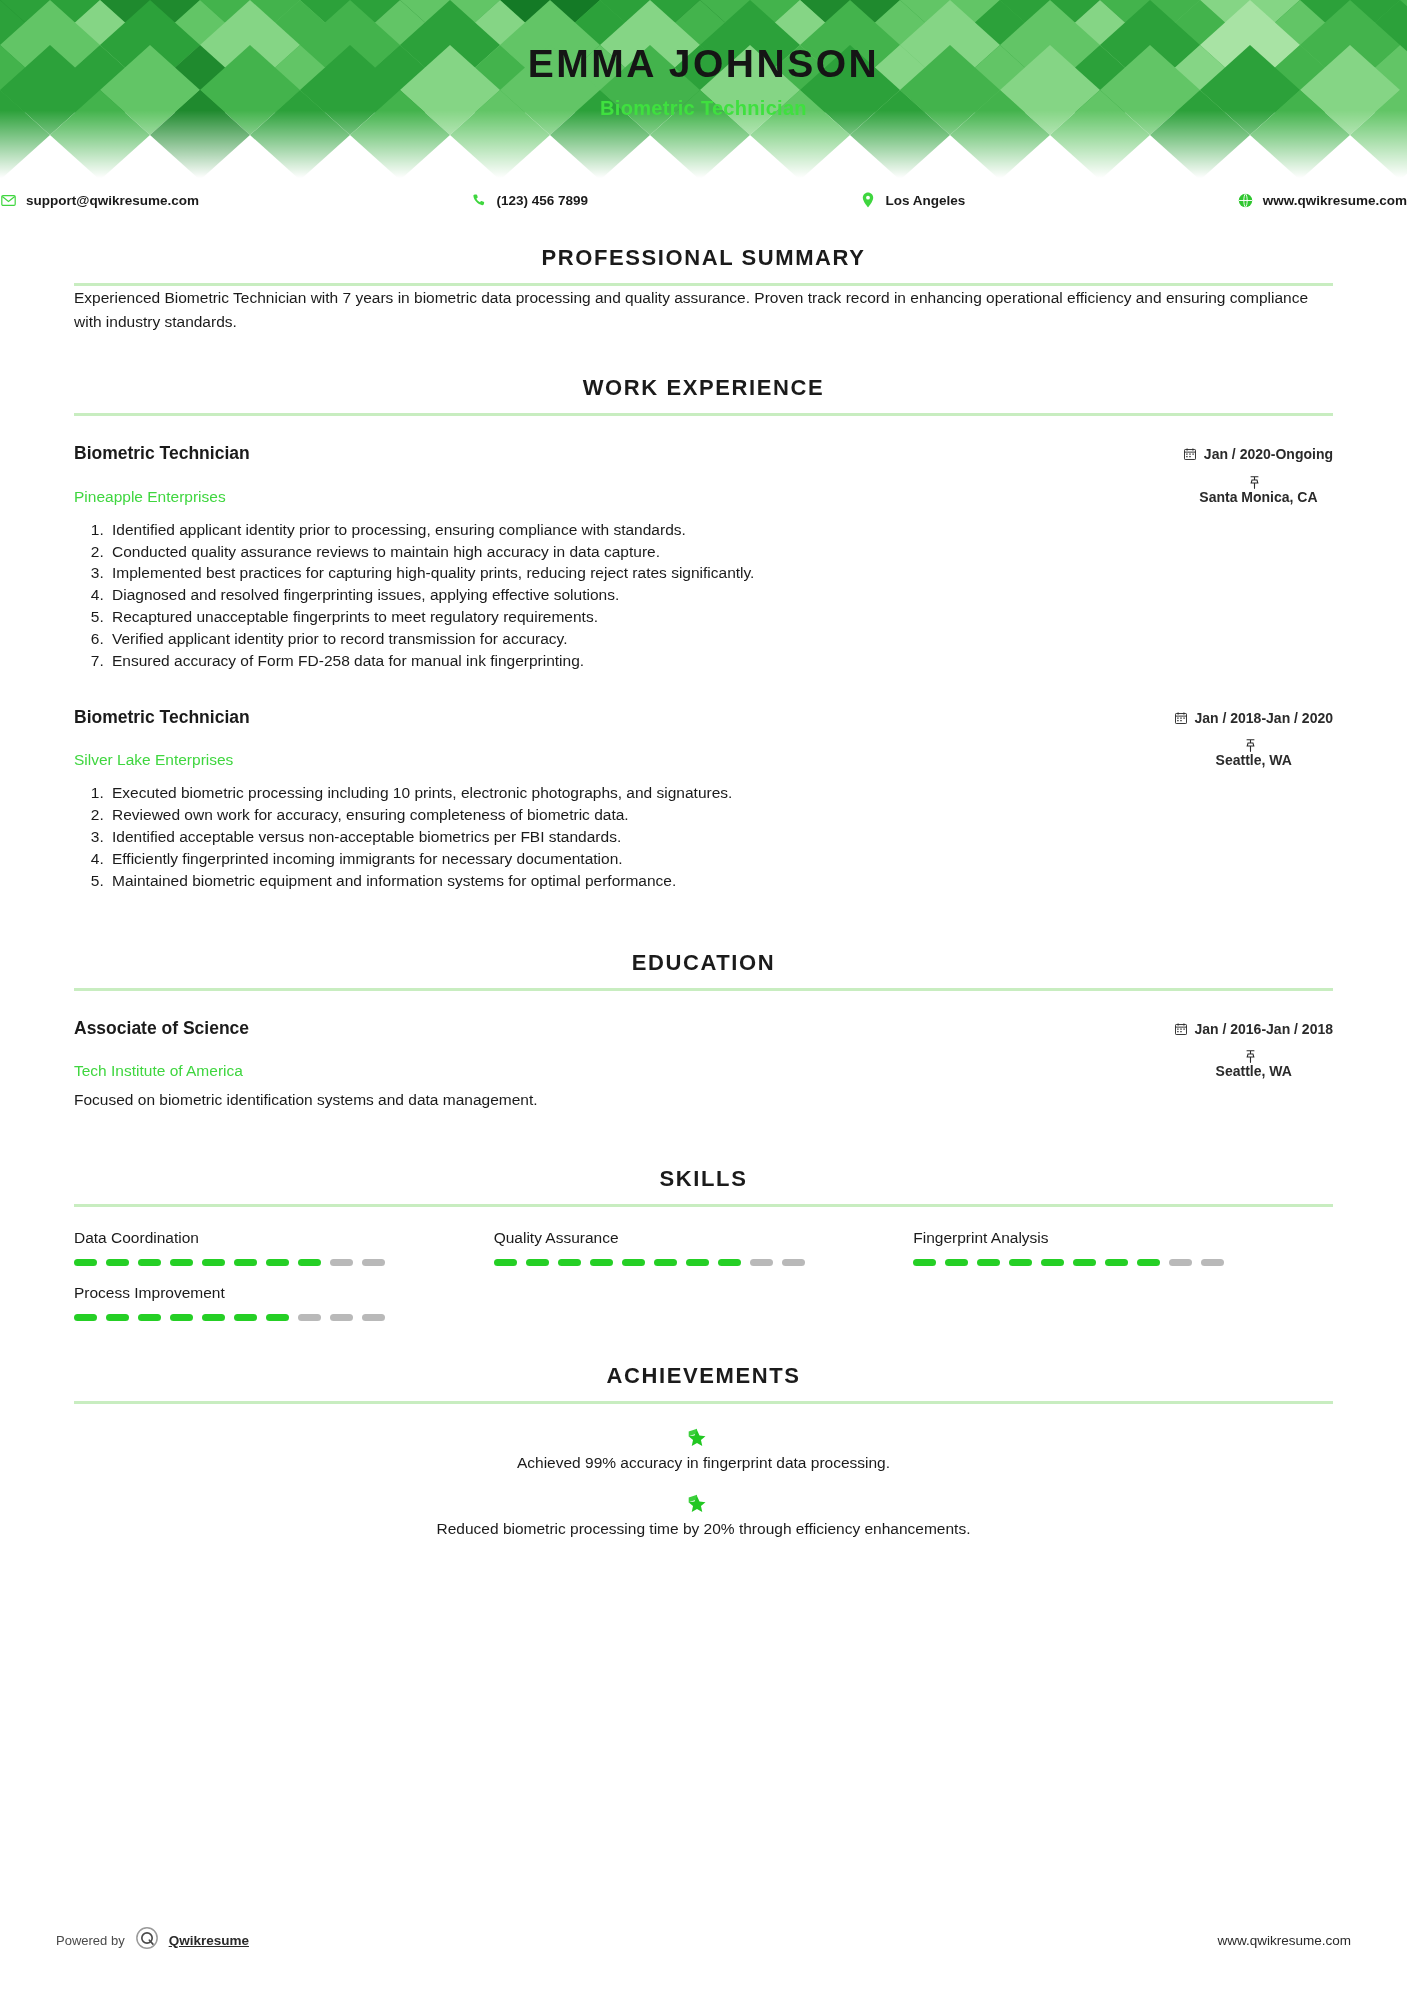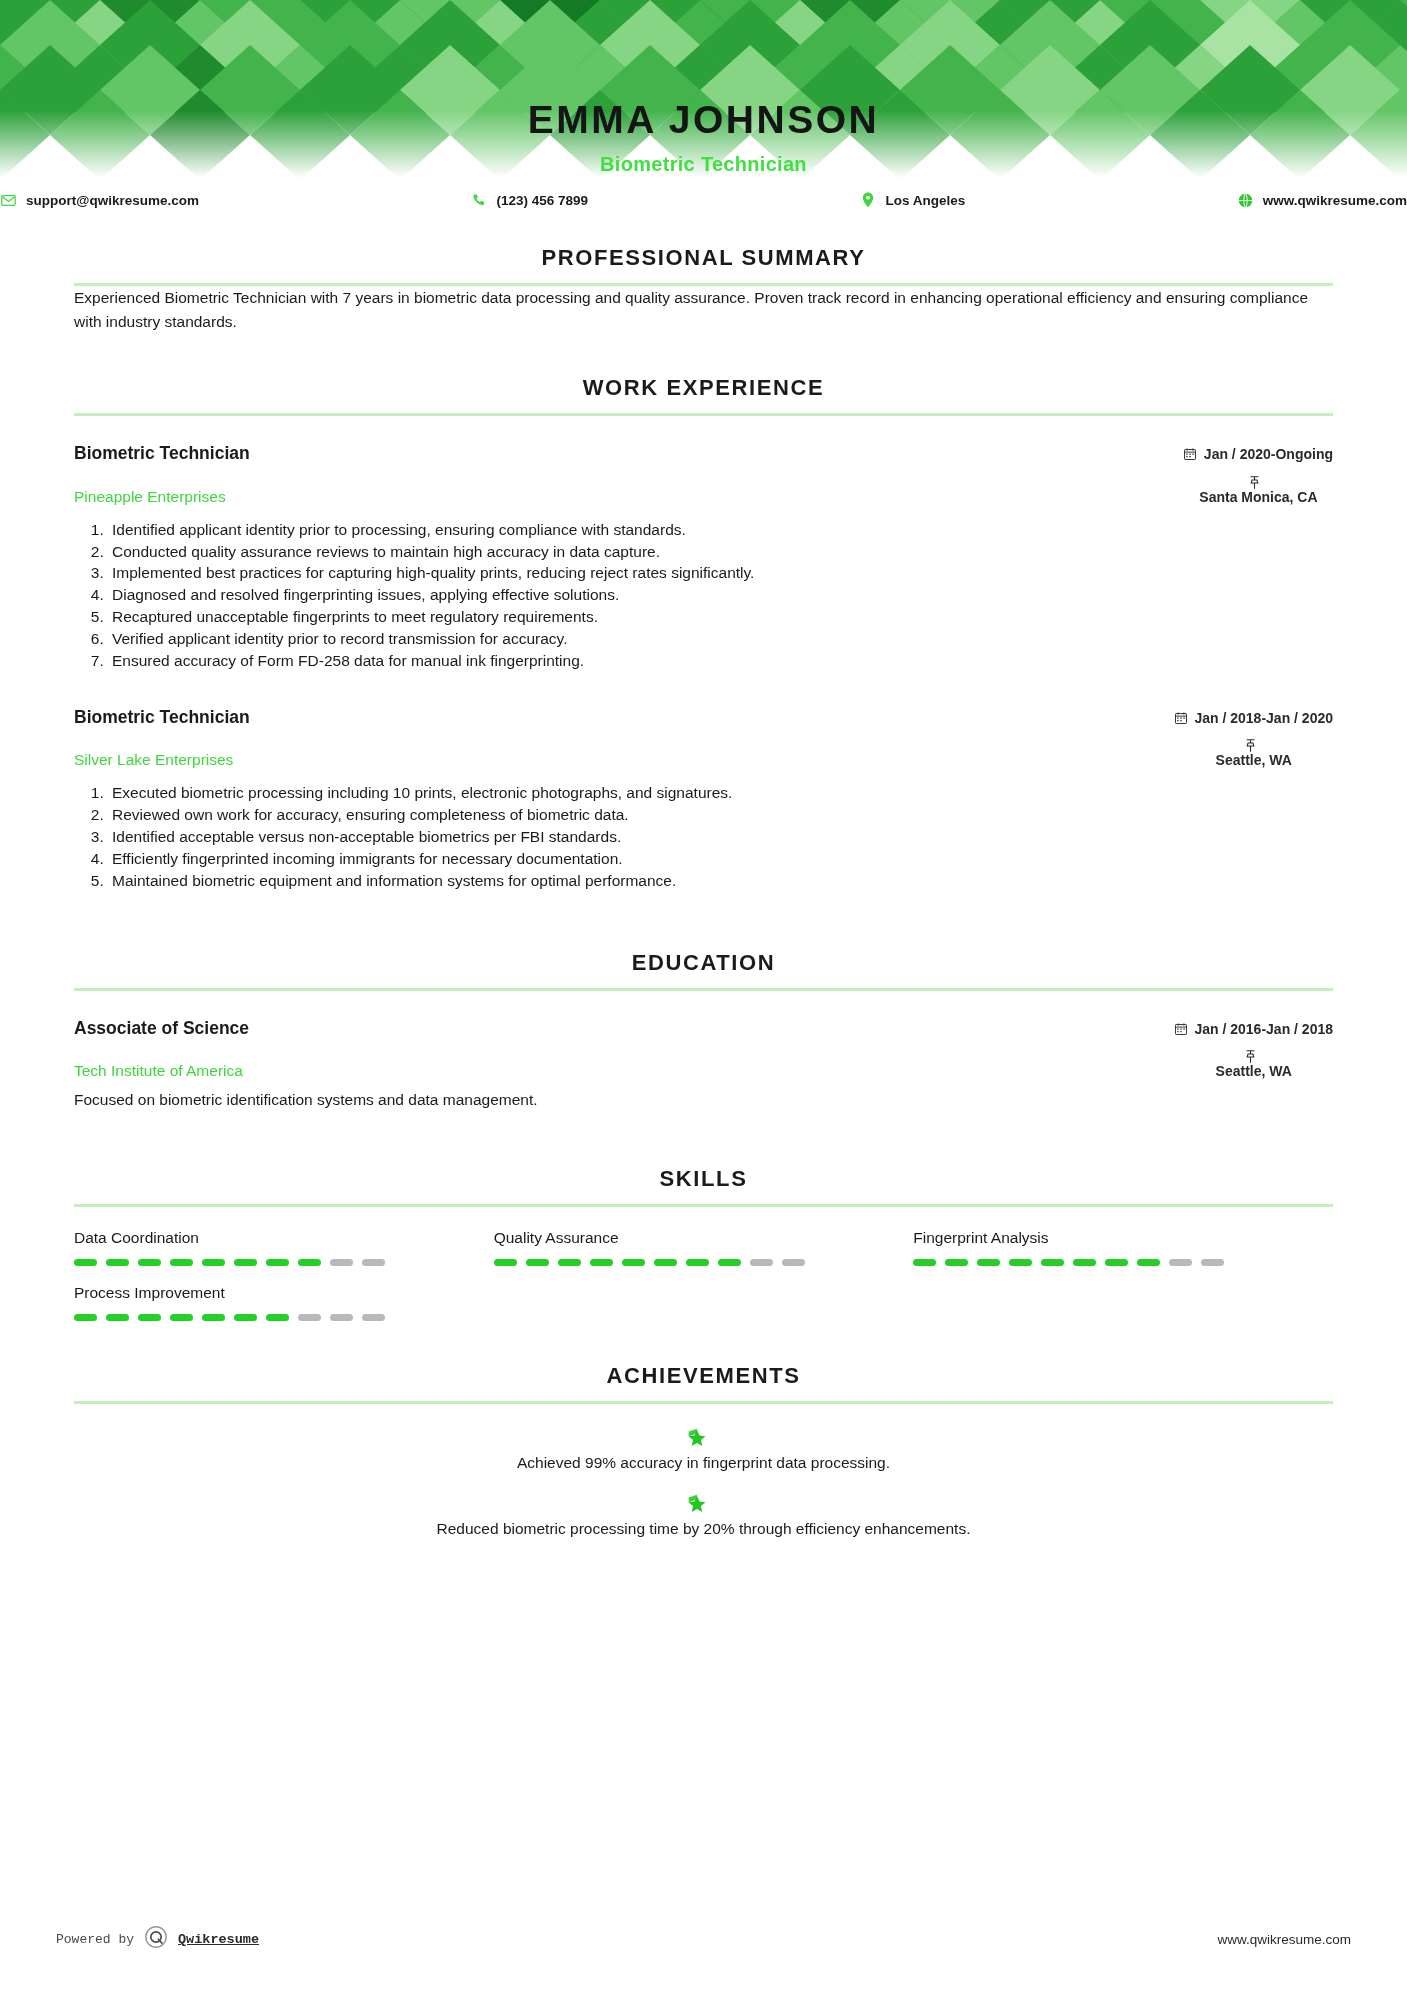--- a/index.html
+++ b/index.html
@@ -34,21 +34,21 @@
   }
   .header-text {
     position: absolute;
     top: 0; left: 0;
     width: 1407px;
     height: 178px;
     display: flex;
     flex-direction: column;
     align-items: center;
     justify-content: flex-start;
-    padding-top: 100px;
+    padding-top: 44px;
     pointer-events: none;
   }
   .name {
     font-size: 39px;
     font-weight: 700;
     letter-spacing: 2.5px;
     color: #151515;
     line-height: 1;
     text-transform: uppercase;
   }
@@ -234,21 +234,20 @@
     width: 1407px;
     padding: 0 56px;
     display: flex;
     align-items: center;
     justify-content: space-between;
   }
   .footer-left {
     display: flex;
     align-items: center;
     gap: 10px;
-    font-family: Liberation Mono, monospace;
   }
   .powered {
     font-size: 13px;
     color: #4a4a4a;
   }
   .brand {
     font-size: 13.5px;
     color: #2a2a2a;
     font-weight: 600;
     text-decoration: underline;

